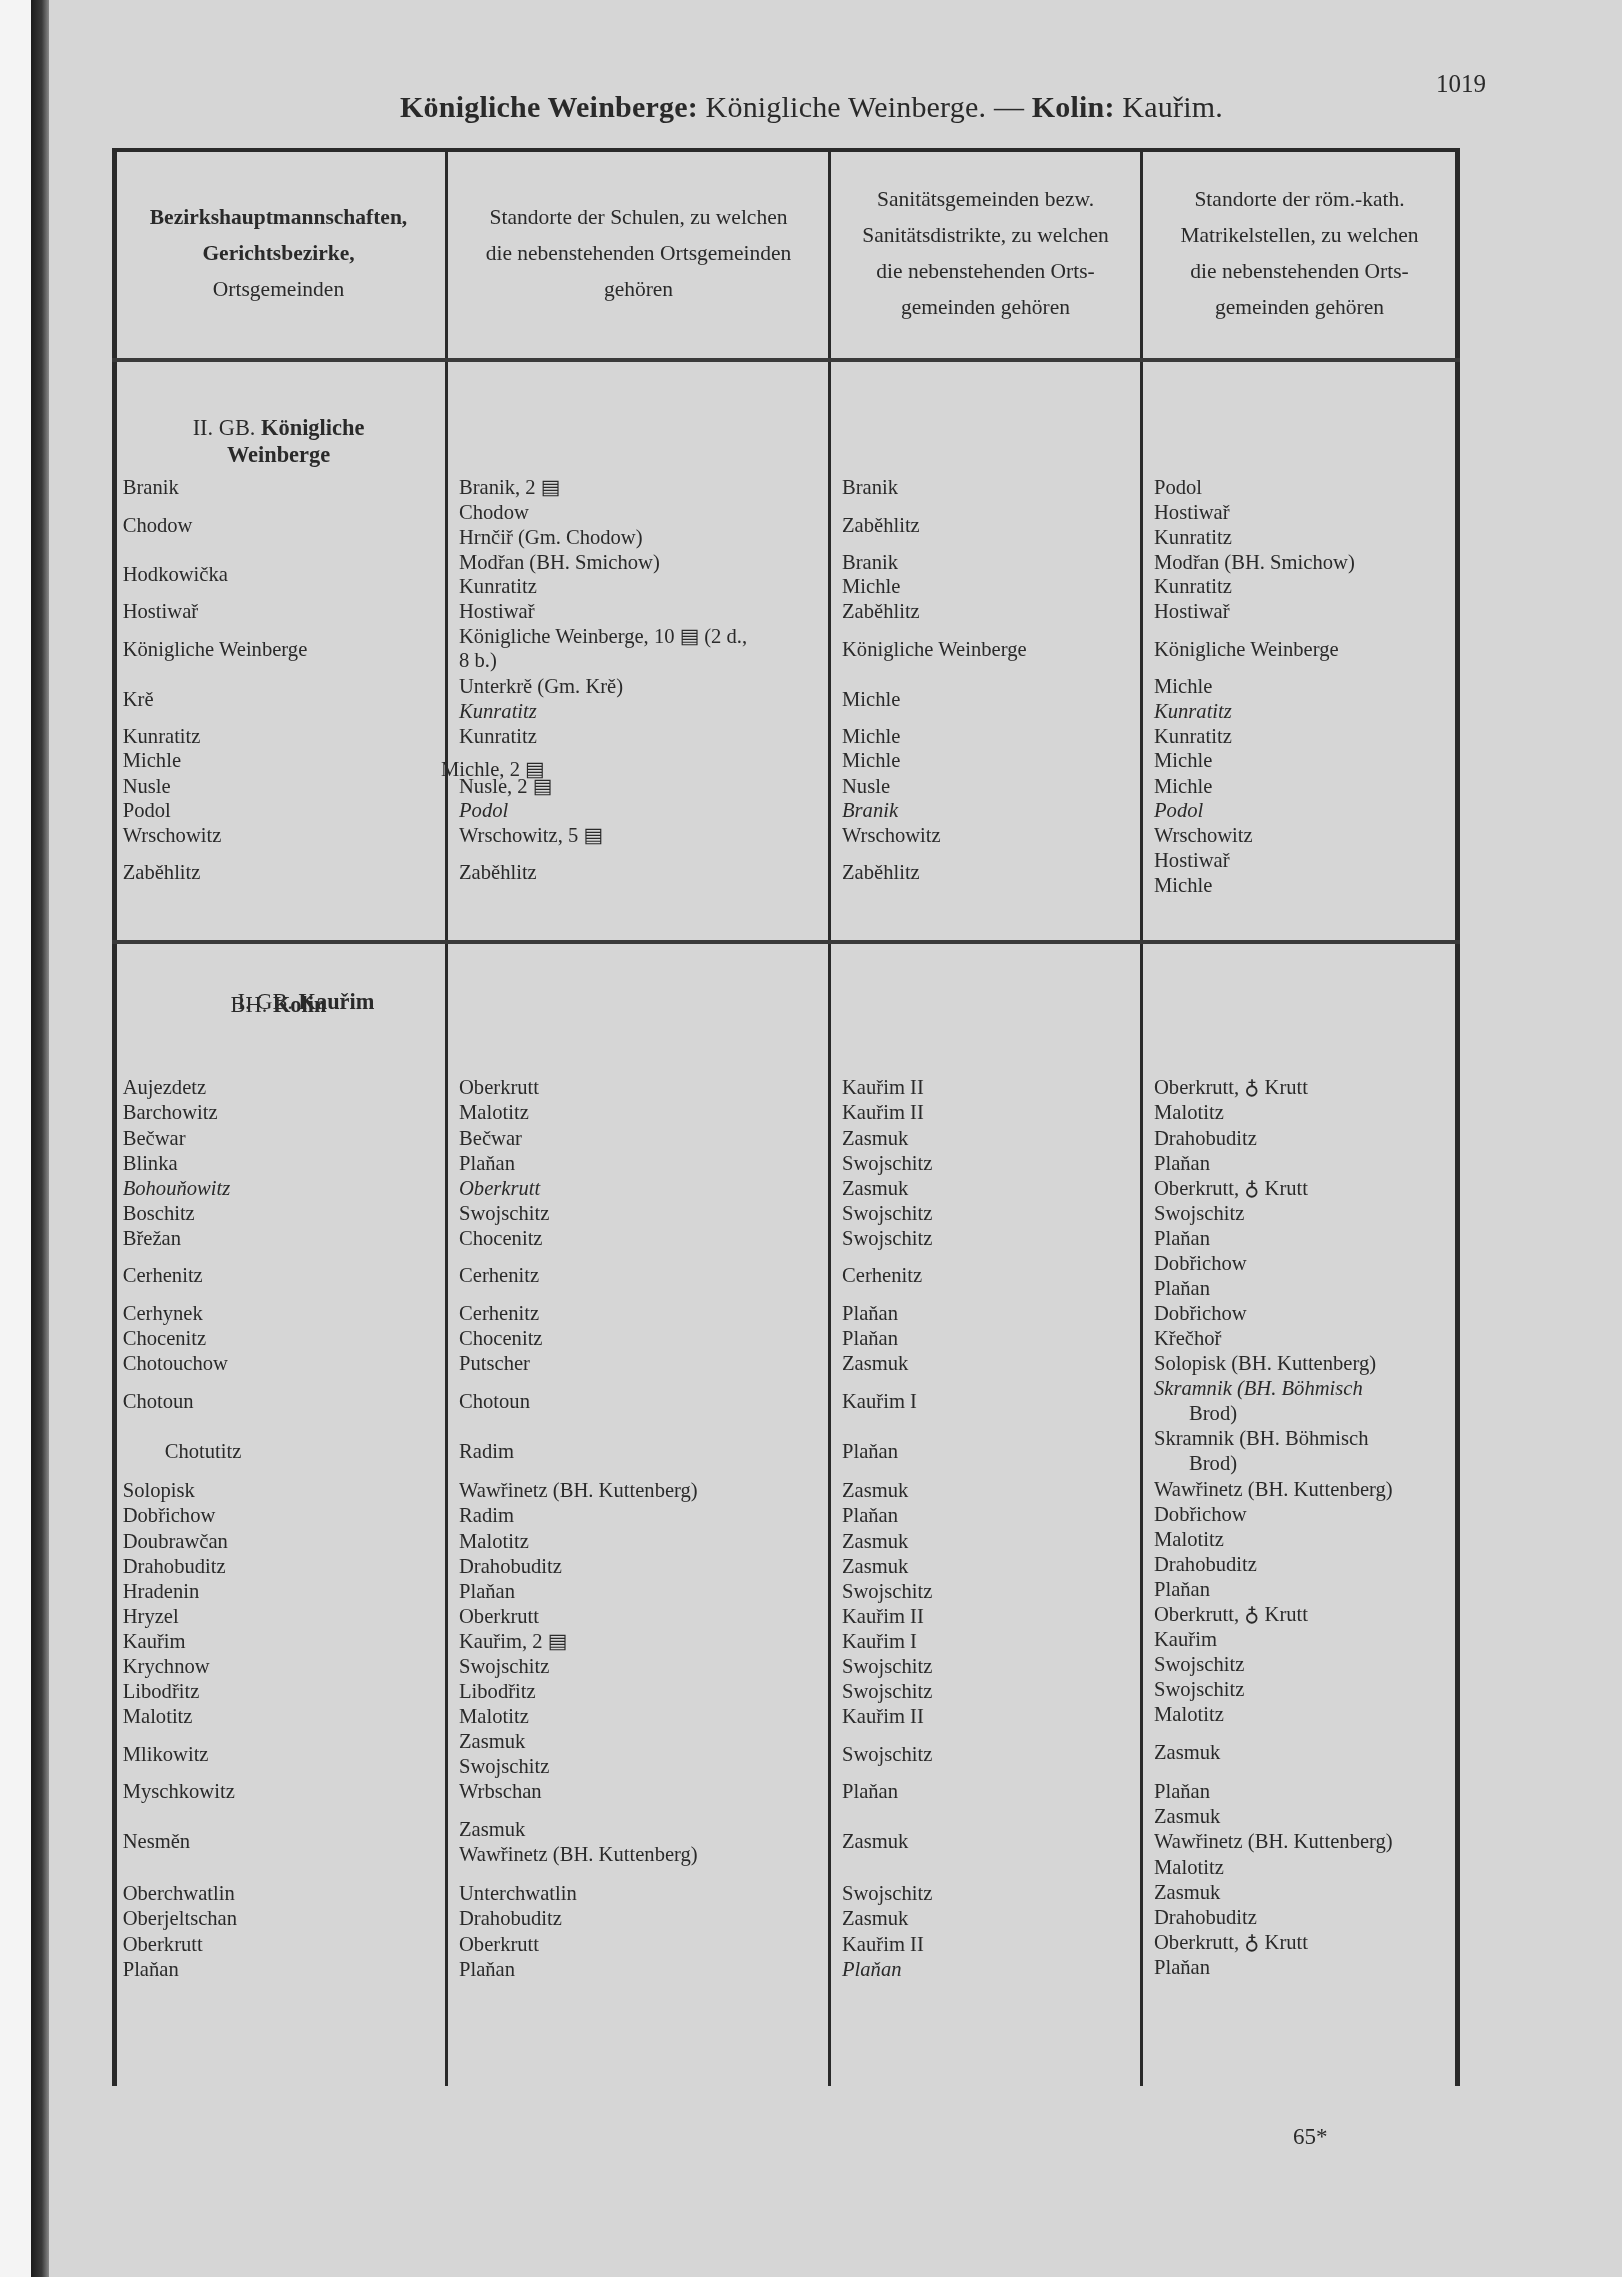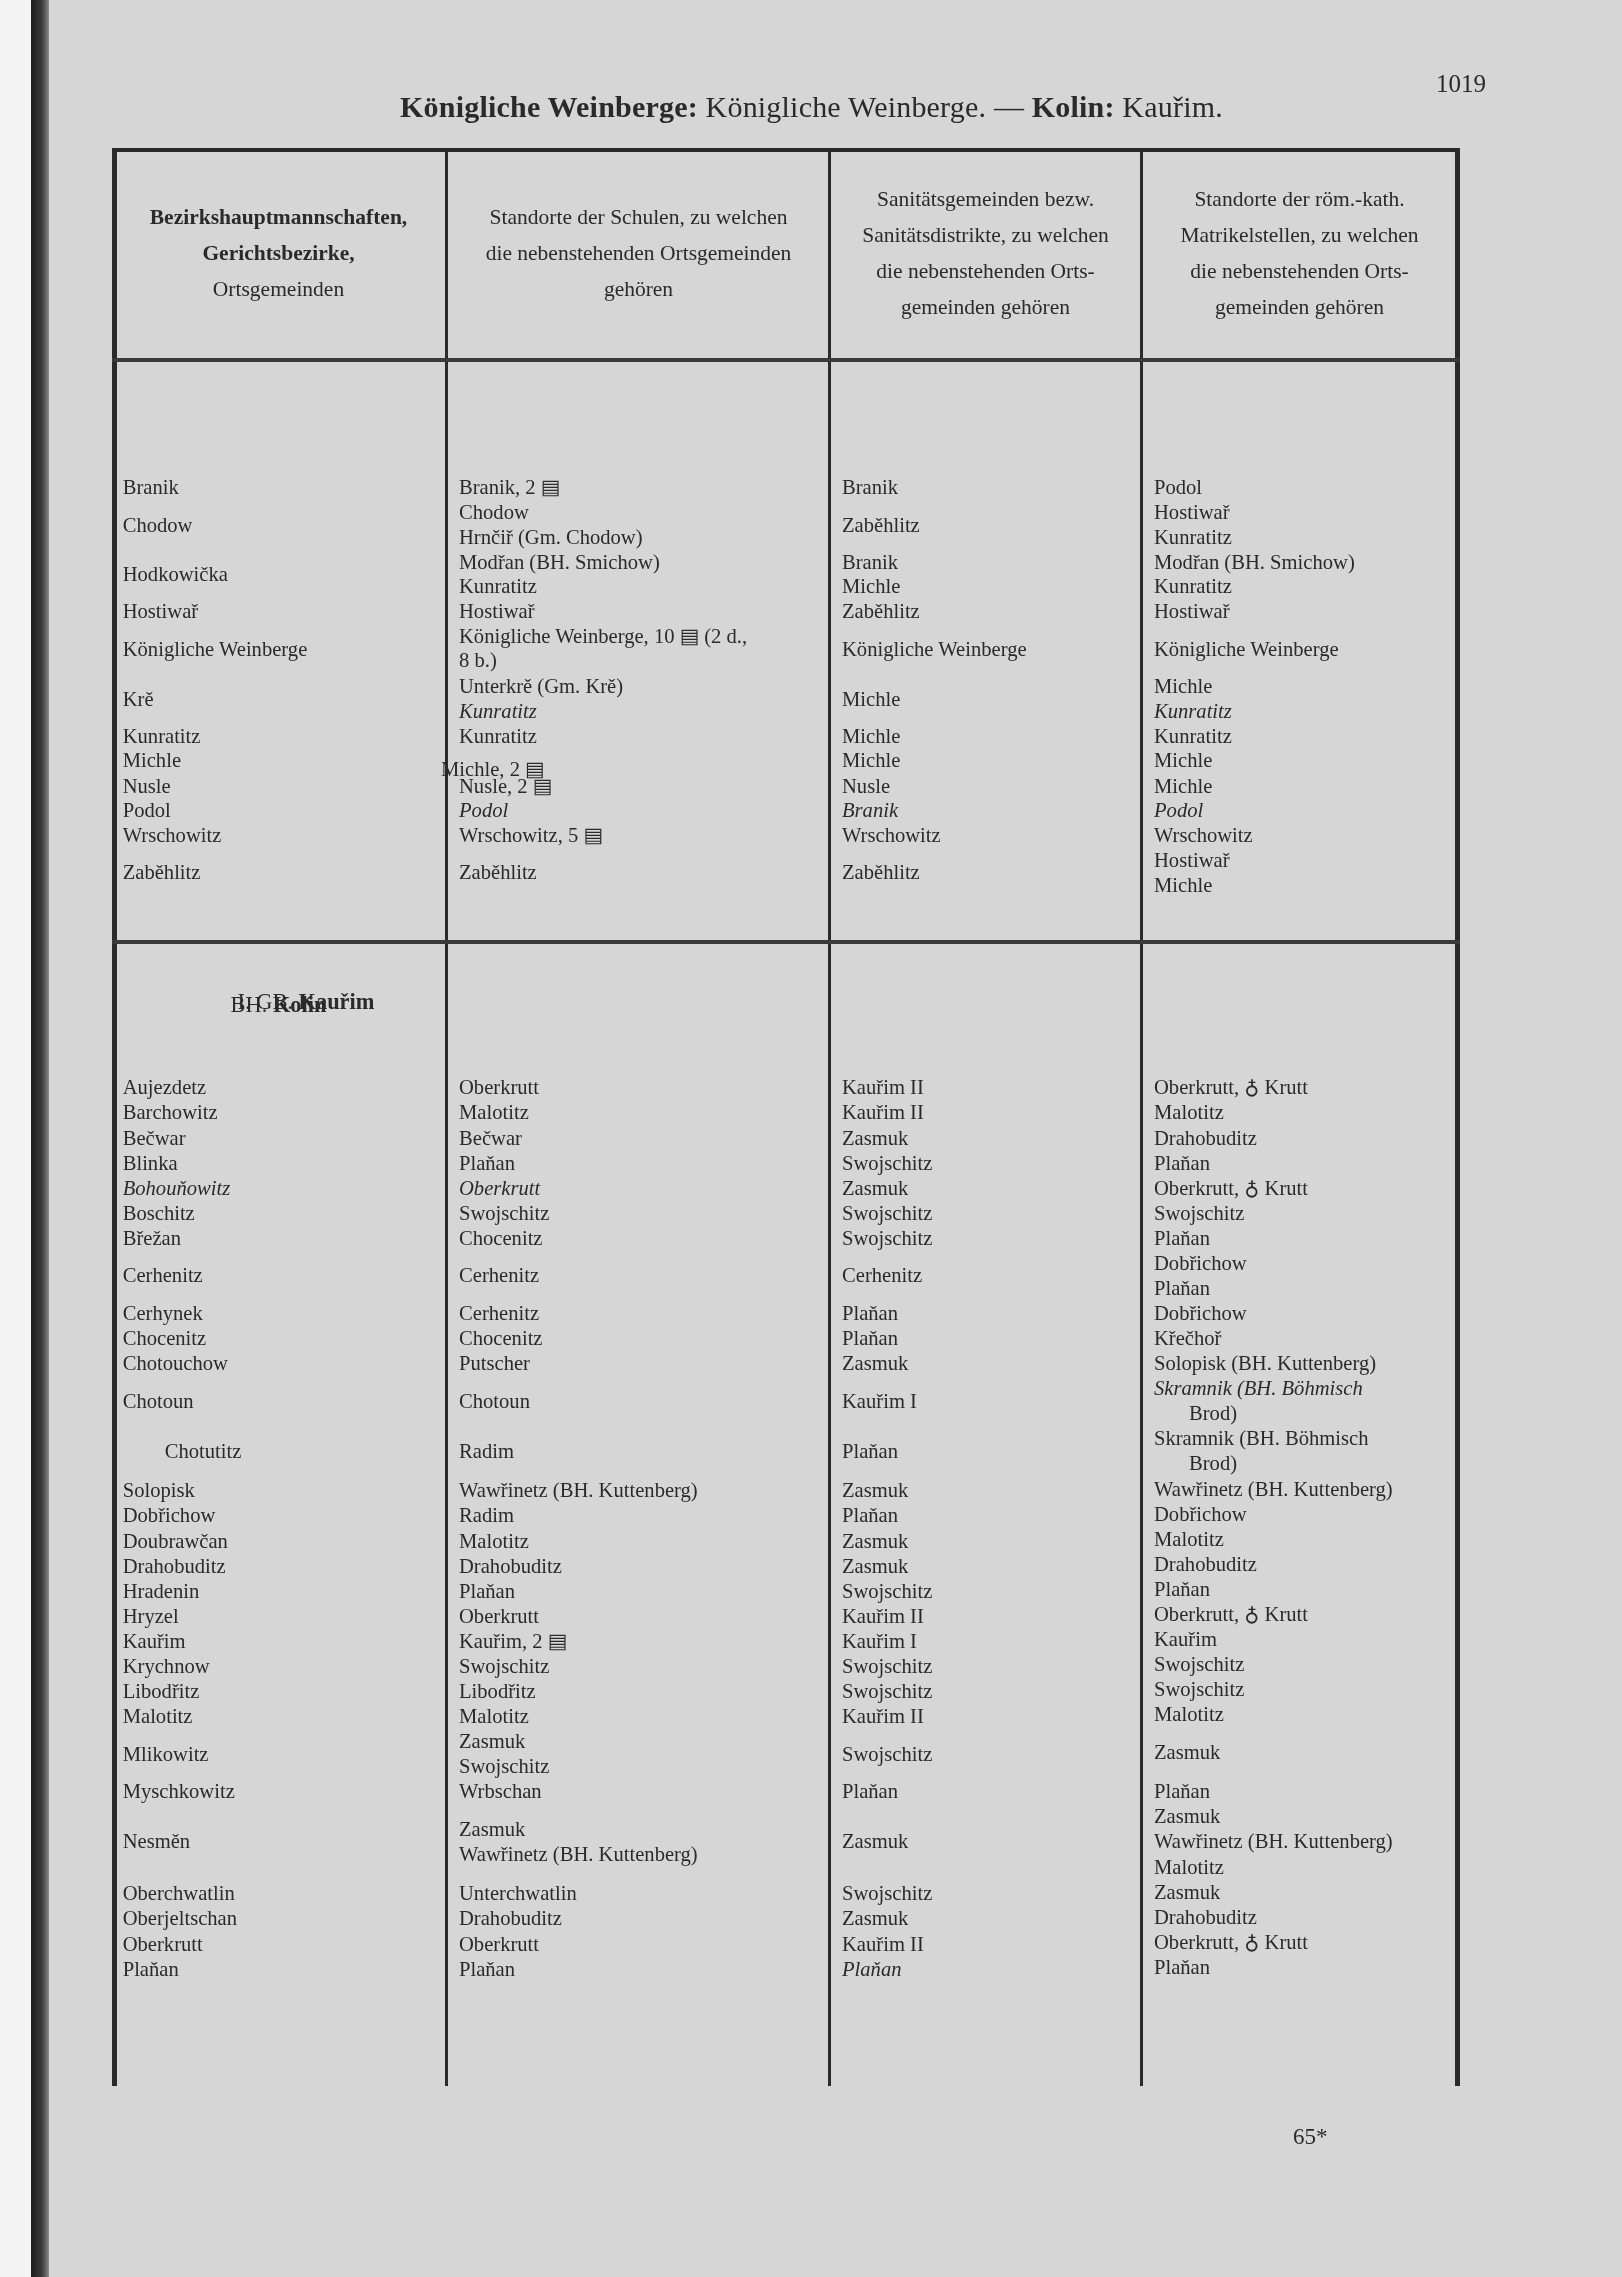--- a/index.html
+++ b/index.html
@@ -80,20 +80,24 @@
     <div>die nebenstehenden Orts-</div>
     <div>gemeinden gehören</div>
   </div>
   <div class="hdr" style="left:1031px;top:29px;width:313px">
     <div>Standorte der röm.-kath.</div>
     <div>Matrikelstellen, zu welchen</div>
     <div>die nebenstehenden Orts-</div>
     <div>gemeinden gehören</div>
   </div>
 
+  <div class="section" style="left:0;top:262px;width:333px">
+    <span>II. GB. </span><b>Königliche</b><br>
+    <b>Weinberge</b>
+  </div>
   <div class="section" style="left:0;top:839px;width:333px">
     <span>BH. </span><b>Kolin</b>
   </div>
   <div class="section" style="left:0;top:836px;width:388px">
     <span>I. GB. </span><b>Kauřim</b>
   </div>
 
   <div id="rows">
       <div class="cell" style="left: 10.7px; top: 323px;">Branik</div>
       <div class="cell" style="left: 10.7px; top: 361px;">Chodow</div>

